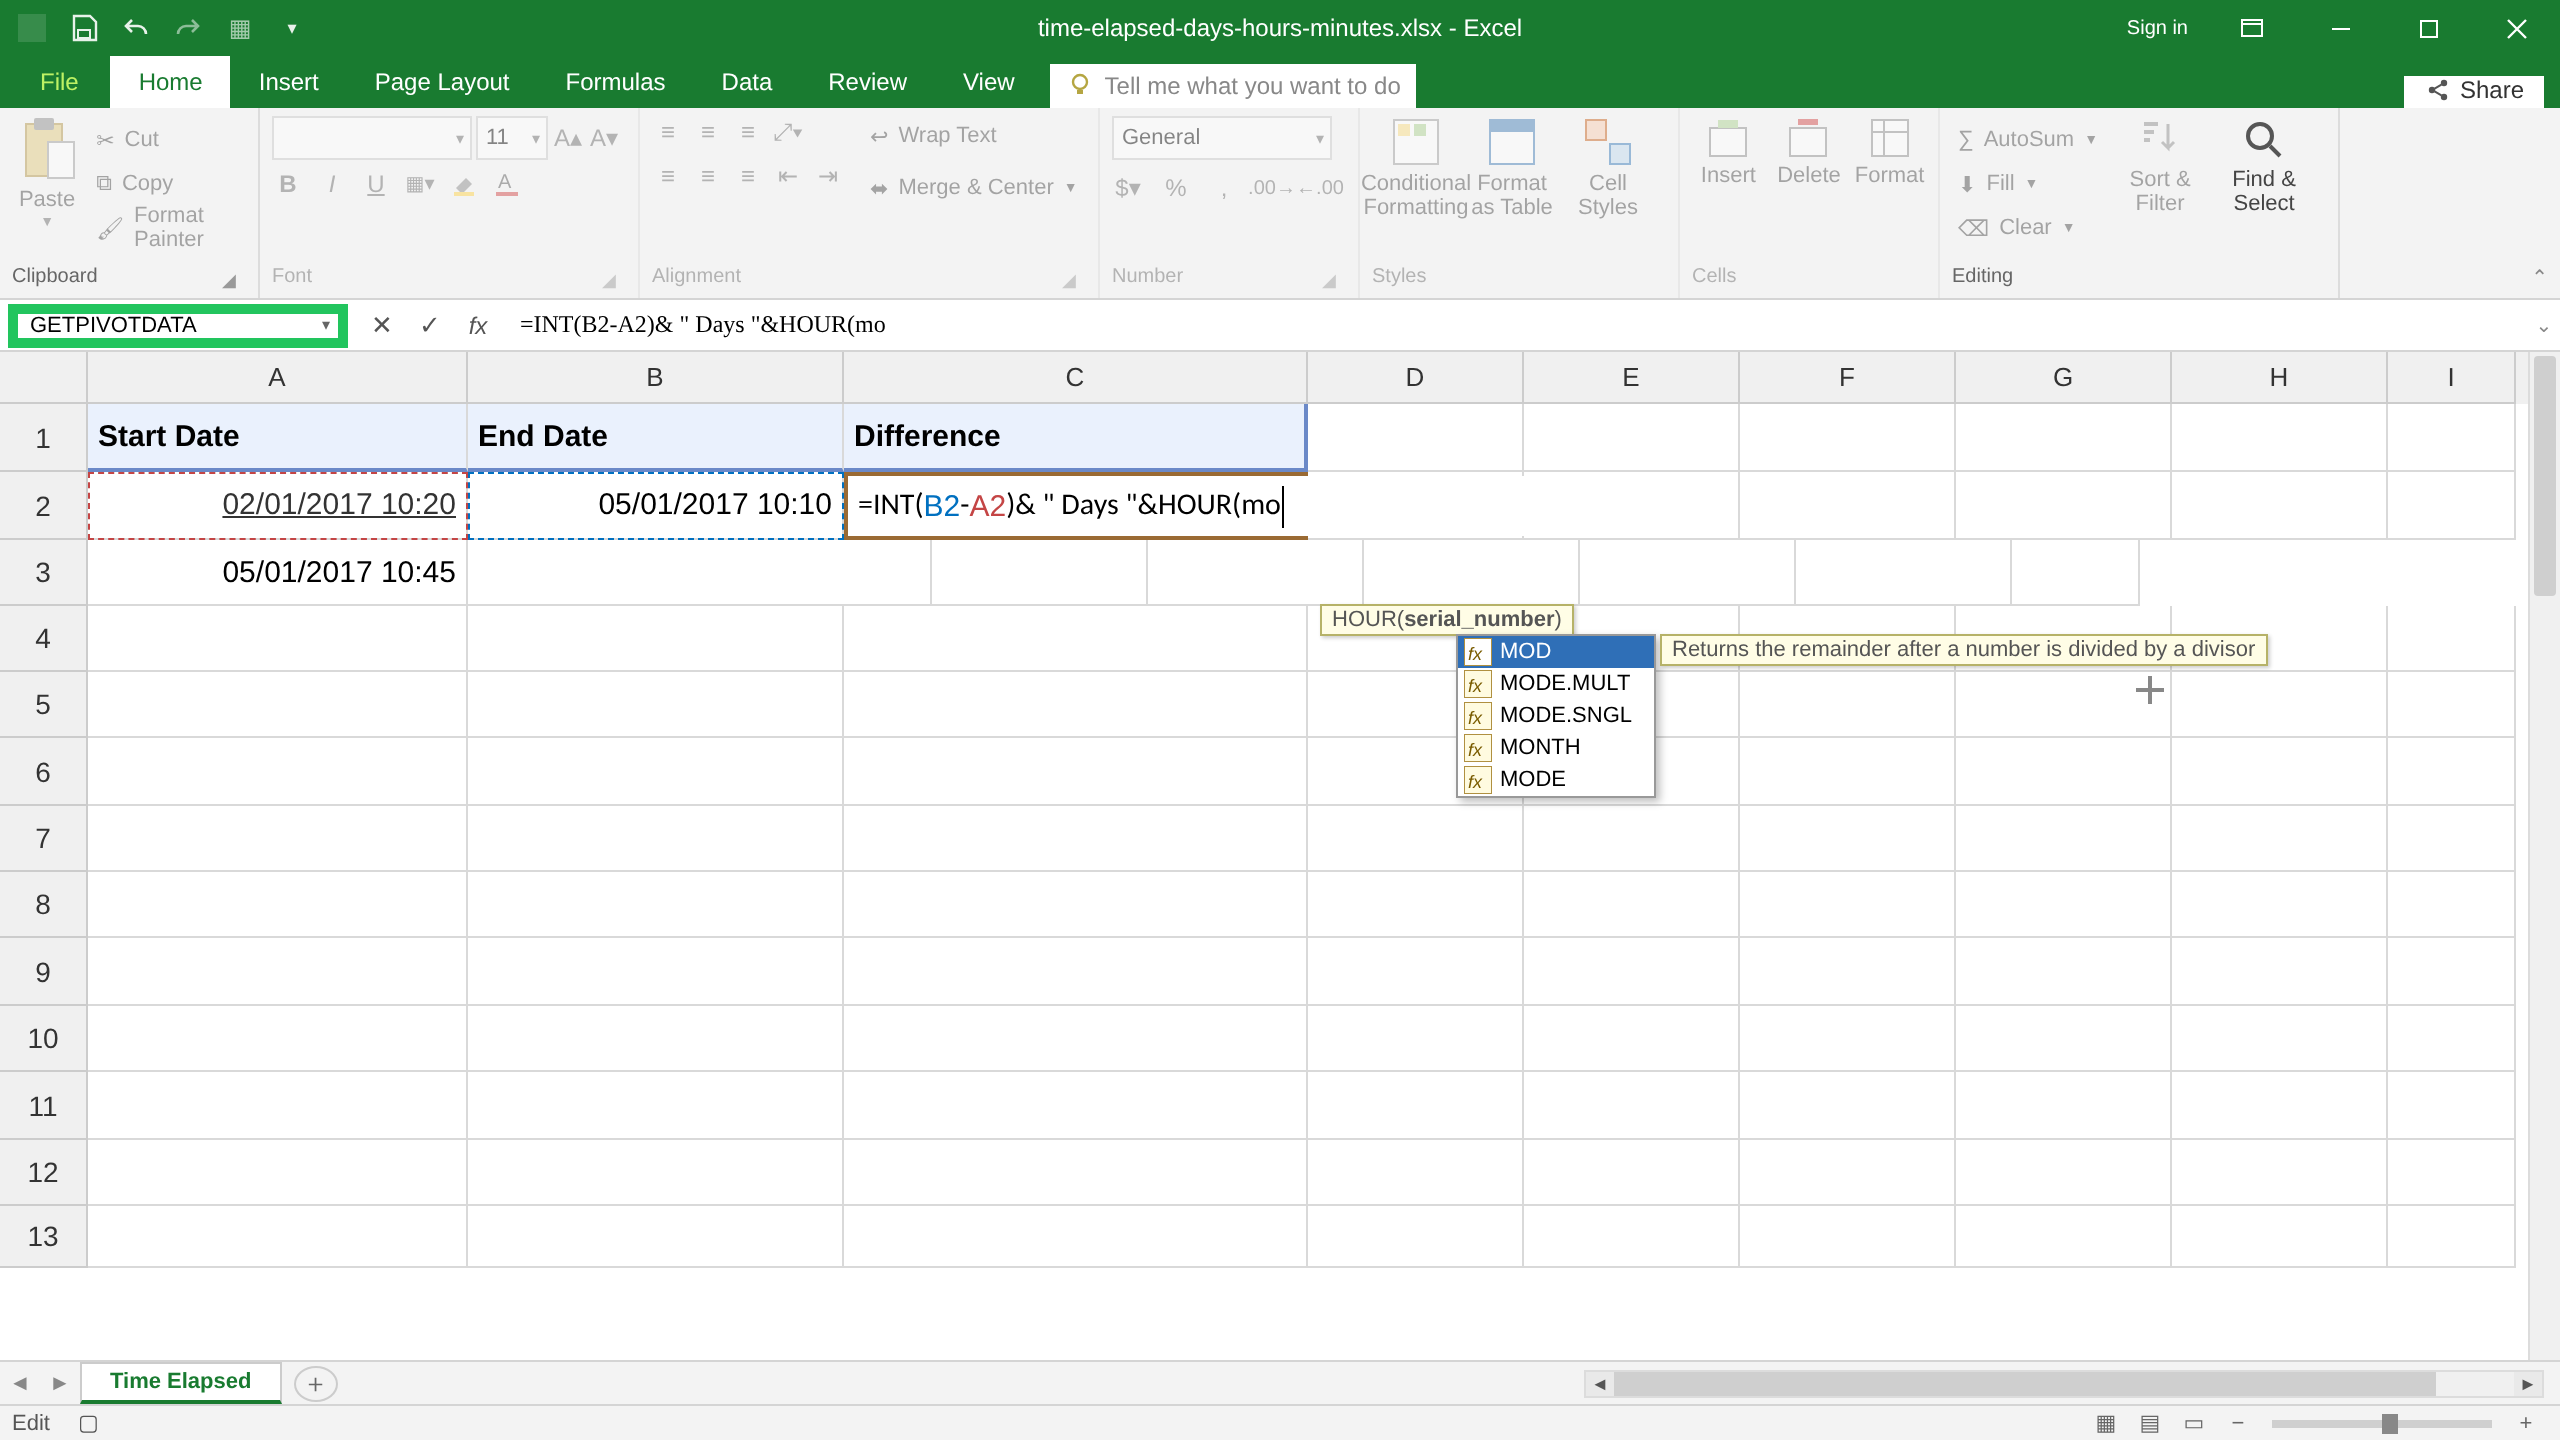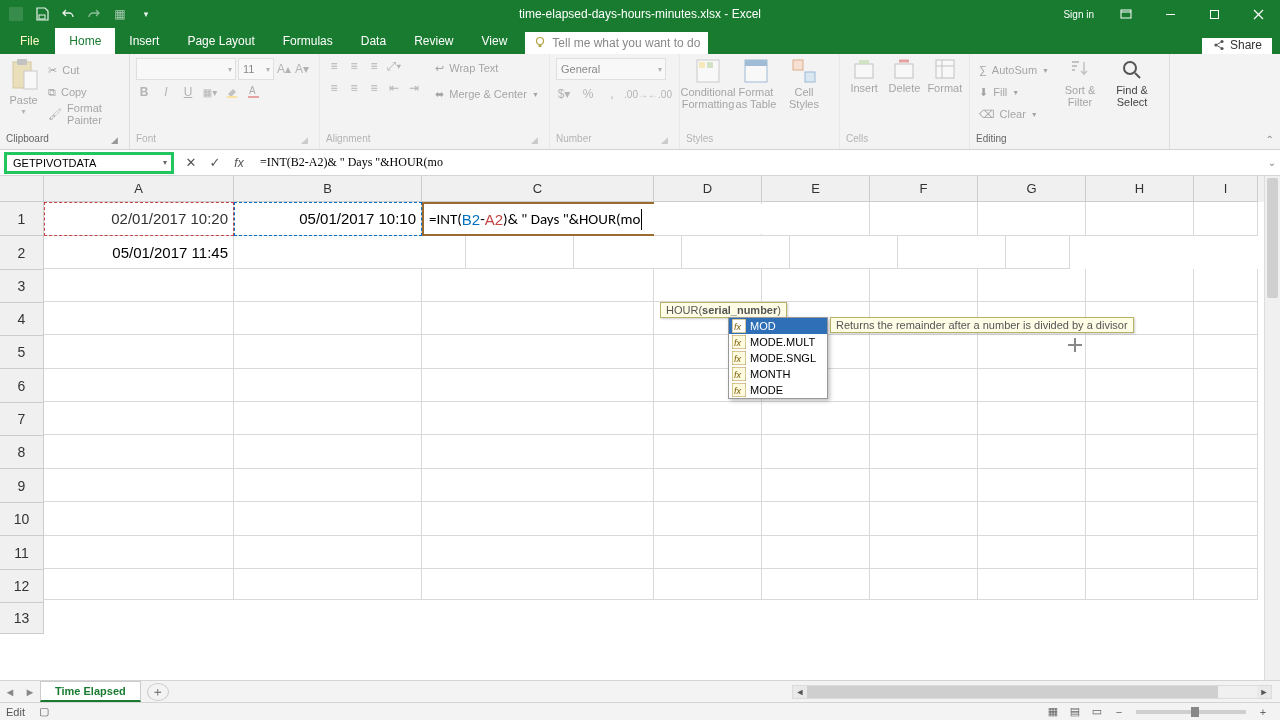--- a/index.html
+++ b/index.html
@@ -10,21 +10,21 @@
 .titlebar-left { display: flex; align-items: center; padding-left: 5px; gap: 4px; }
 .titlebar-left .qat-btn { width: 22px; height: 22px; display:flex; align-items:center; justify-content:center; color:#fff; opacity:.9; cursor:pointer;}
 .titlebar-center { position:absolute; left:50%; transform:translateX(-50%); font-weight:400;}
 .titlebar-right { margin-left:auto; display:flex; align-items:center; height:100%;}
 .titlebar-right .win-btn { width:44px; height:28px; display:flex; align-items:center; justify-content:center; cursor:pointer;}
 .signin { padding:0 10px; font-size:10px; cursor:pointer;}
 
 
 .tabs { height: 26px; background: #197b30; display:flex; align-items:flex-end; padding-left:4px;}
 .tab { padding: 5px 14px 5px 14px; font-size: 12px; color:#fff; cursor:pointer; height:26px; display:flex; align-items:center;}
-.tab.file { background:#197b30; color:#fef9c3; padding:5px 16px;}
+.tab.file { background:#197b30; color:#bef264; padding:5px 16px;}
 .tab.active { background:#fff; color:#197b30; }
 .tell-me { color:#999; margin-left:12px; display:flex; align-items:center; gap:5px; font-size:12px; cursor:text; flex:0 0 auto;}
 .share-btn { margin-left:auto; margin-right:8px; color:#333; display:flex; align-items:center; gap:4px; font-size:12px; cursor:pointer; padding: 0 10px 2px 10px; }
 
 
 .ribbon { height:96px; background:#f3f3f3; border-bottom:1px solid #d4d4d4; display:flex; position:relative;}
 .ribbon .group { border-right:1px solid #dcdcdc; display:flex; flex-direction:column; justify-content:space-between; padding:4px 6px 2px 6px;}
 .ribbon .group-body { display:flex; align-items:flex-start; gap:4px; flex:1;}
 .ribbon .group-label { font-size:10px; color:#666; text-align:left; padding-bottom:2px; position:relative; min-height:14px;}
 .ribbon .group-label .launcher { position:absolute; right:0; bottom:0; width:12px; height:12px; font-size:9px; color:#999; cursor:pointer;}
@@ -33,21 +33,21 @@
 .small-btn { display:flex; align-items:center; gap:5px; font-size:11px; color:#444; cursor:pointer; height:20px; padding:0 3px;}
 .font-combo { border:1px solid #c8c8c8; background:#fff; height:22px; font-size:11px; padding:1px 16px 1px 4px; position:relative; display:inline-flex; align-items:center; cursor:text;}
 .font-combo::after { content:"▾"; position:absolute; right:3px; font-size:8px; color:#666;}
 .btn-row { display:flex; gap:2px; align-items:center;}
 .ribbon-icon { width:16px; height:16px; display:flex; align-items:center; justify-content:center; color:#666; cursor:pointer; font-size:12px;}
 .ribbon-icon.small { font-size:10px;}
 .collapse-caret { position:absolute; right:6px; bottom:4px; font-size:10px; color:#888; cursor:pointer;}
 
 
 .namebox-row { height:26px; border-bottom:1px solid #d4d4d4; display:flex; align-items:center; background:#fff;}
-.name-box { width:170px; border:3px solid #22c55e; height:22px; margin:2px 0 2px 4px; display:flex; align-items:center; font-size:11px; padding-left:6px; position:relative; background:#fff;}
+.name-box { width:170px; border:5px solid #22c55e; height:22px; margin:2px 0 2px 4px; display:flex; align-items:center; font-size:11px; padding-left:6px; position:relative; background:#fff;}
 .name-box::after { content:"▾"; position:absolute; right:4px; font-size:8px; color:#666;}
 .fb-btns { display:flex; align-items:center; gap:2px; margin:0 6px;}
 .fb-btns span { width:22px; height:22px; display:flex; align-items:center; justify-content:center; color:#555; cursor:pointer; font-size:13px;}
 .fb-btns .fx { font-style:italic; font-size:12px;}
 .formula-input { flex:1; font-size:12px; padding:2px 4px; border:none; outline:none; font-family:"Segoe UI";}
 .formula-expander { width:16px; text-align:center; color:#888; cursor:pointer; font-size:10px;}
 
 
 .grid-wrap { position:absolute; top:176px; left:0; right:0; bottom:40px; overflow:hidden; background:#fff;}
 .corner { position:absolute; left:0; top:0; width:44px; height:26px; background:#f0f0f0; border-right:1px solid #ccc; border-bottom:1px solid #ccc;}
@@ -433,34 +433,45 @@
       <div class="row-h" style="height: 33px;">7</div>
       <div class="row-h" style="height: 33px;">8</div>
       <div class="row-h" style="height: 34px;">9</div>
       <div class="row-h" style="height: 33px;">10</div>
       <div class="row-h" style="height: 34px;">11</div>
       <div class="row-h" style="height: 33px;">12</div>
       <div class="row-h" style="height: 31px;">13</div>
     </div>
   <div class="cells" id="cells">
       <div class="row" style="height: 34px;">
-        <div class="cell marching" style="width: 190px; height: 34px; justify-content: flex-end; color: rgb(51, 51, 51); outline: rgb(196, 69, 69) dashed 1.5px; outline-offset: -1px;">02/01/2017 10:20</div>
+        <div class="cell header-cell" style="width: 190px; height: 34px;">Start Date</div>
+        <div class="cell header-cell" style="width: 188px; height: 34px;">End Date</div>
+        <div class="cell header-cell" style="width: 232px; height: 34px; border-right: 2px solid rgb(107, 137, 200);">Difference</div>
+        <div class="cell" style="width: 108px; height: 34px;"></div>
+        <div class="cell" style="width: 108px; height: 34px;"></div>
+        <div class="cell" style="width: 108px; height: 34px;"></div>
+        <div class="cell" style="width: 108px; height: 34px;"></div>
+        <div class="cell" style="width: 108px; height: 34px;"></div>
+        <div class="cell" style="width: 64px; height: 34px;"></div>
+      </div>
+      <div class="row" style="height: 34px;">
+        <div class="cell marching" style="width: 190px; height: 34px; justify-content: flex-end; color: rgb(51, 51, 51); outline: rgb(196, 69, 69) dashed 1.5px; outline-offset: -1px; text-decoration: underline;">02/01/2017 10:20</div>
         <div class="cell" style="width: 188px; height: 34px; justify-content: flex-end; outline: rgb(0, 112, 192) dashed 1.5px; outline-offset: -1px;">05/01/2017 10:10</div>
         <div class="cell editing-cell" style="width: 232px; height: 34px;">
           <div class="editing-overflow" style="width: 340px;">=INT(<span class="ref-b2">B2</span>-<span class="ref-a2">A2</span>)&amp; " Days "&amp;HOUR(mo<span style="border-right:1px solid #000;height:70%;display:inline-block;margin-left:1px"></span></div>
         </div>
         <div class="cell" style="width: 108px; height: 34px;"></div>
         <div class="cell" style="width: 108px; height: 34px;"></div>
         <div class="cell" style="width: 108px; height: 34px;"></div>
         <div class="cell" style="width: 108px; height: 34px;"></div>
         <div class="cell" style="width: 108px; height: 34px;"></div>
         <div class="cell" style="width: 64px; height: 34px;"></div>
       </div>
       <div class="row" style="height: 33px;">
-        <div class="cell" style="width: 190px; height: 33px; justify-content: flex-end;">05/01/2017 11:45</div>
+        <div class="cell" style="width: 190px; height: 33px; justify-content: flex-end;">05/01/2017 10:45</div>
         <div class="cell" style="width: 232px; height: 33px;"></div>
         <div class="cell" style="width: 108px; height: 33px;"></div>
         <div class="cell" style="width: 108px; height: 33px;"></div>
         <div class="cell" style="width: 108px; height: 33px;"></div>
         <div class="cell" style="width: 108px; height: 33px;"></div>
         <div class="cell" style="width: 108px; height: 33px;"></div>
         <div class="cell" style="width: 64px; height: 33px;"></div>
       </div>
       <div class="row" style="height: 33px;">
         <div class="cell" style="width: 190px; height: 33px;"></div>

